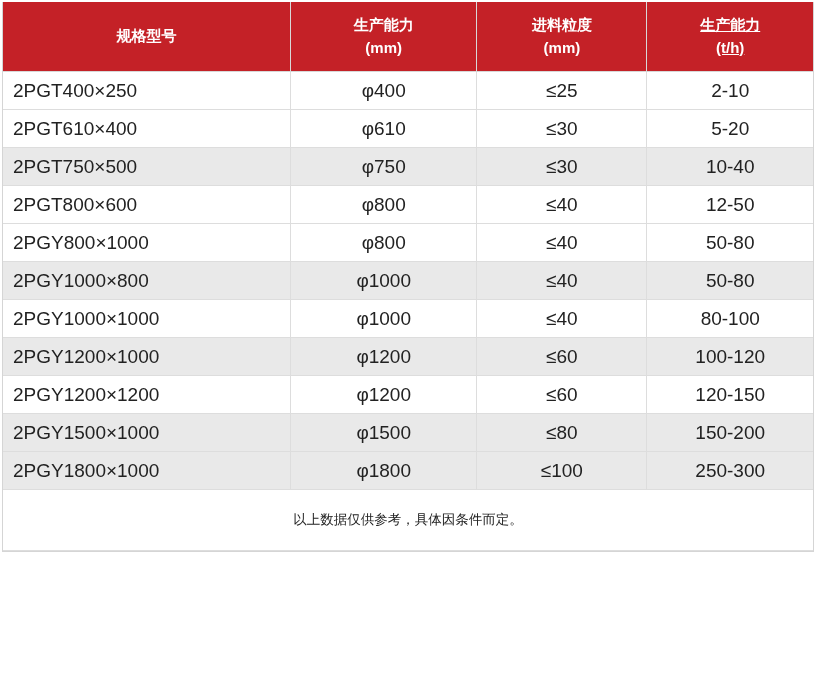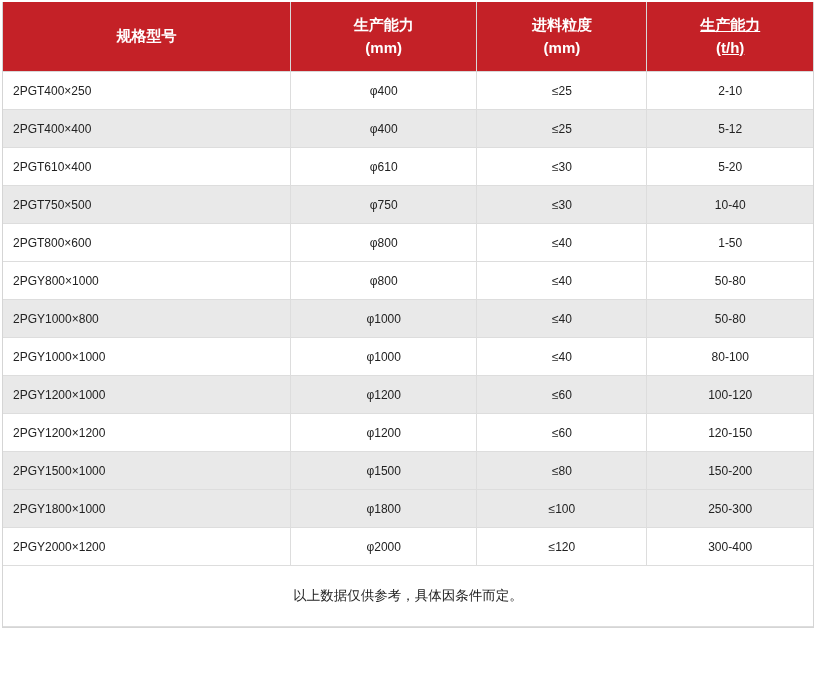--- a/index.html
+++ b/index.html
@@ -50,21 +50,21 @@
     font-weight: bold;
   }
 
   tbody td {
     text-align: center;
     vertical-align: middle;
     height: 38px;
     padding: 4px 6px;
     border-right: 1px solid #dddddd;
     border-bottom: 1px solid #dddddd;
-    font-size: 12px;
+    font-size: 19px;
     color: #222222;
     box-sizing: border-box;
     white-space: nowrap;
     overflow: hidden;
   }
   tbody td:last-child { border-right: none; }
   tbody td.model {
     text-align: left;
     padding-left: 10px;
   }
@@ -120,43 +120,37 @@
           </th>
         </tr>
       </thead>
       <tbody id="table-body">
           <tr class="odd">
             <td class="model">2PGT400×250</td>
             <td>φ400</td>
             <td>≤25</td>
             <td>2-10</td>
           </tr>
-          <tr class="even">
-            <td class="model">2PGT400×400</td>
-            <td>φ400</td>
-            <td>≤25</td>
-            <td>5-12</td>
-          </tr>
           <tr class="odd">
             <td class="model">2PGT610×400</td>
             <td>φ610</td>
             <td>≤30</td>
             <td>5-20</td>
           </tr>
           <tr class="even">
             <td class="model">2PGT750×500</td>
             <td>φ750</td>
             <td>≤30</td>
             <td>10-40</td>
           </tr>
           <tr class="odd">
             <td class="model">2PGT800×600</td>
             <td>φ800</td>
             <td>≤40</td>
-            <td>1-50</td>
+            <td>12-50</td>
           </tr>
           <tr class="odd">
             <td class="model">2PGY800×1000</td>
             <td>φ800</td>
             <td>≤40</td>
             <td>50-80</td>
           </tr>
           <tr class="even">
             <td class="model">2PGY1000×800</td>
             <td>φ1000</td>
@@ -185,26 +179,20 @@
             <td class="model">2PGY1500×1000</td>
             <td>φ1500</td>
             <td>≤80</td>
             <td>150-200</td>
           </tr>
           <tr class="even">
             <td class="model">2PGY1800×1000</td>
             <td>φ1800</td>
             <td>≤100</td>
             <td>250-300</td>
-          </tr>
-          <tr class="odd">
-            <td class="model">2PGY2000×1200</td>
-            <td>φ2000</td>
-            <td>≤120</td>
-            <td>300-400</td>
           </tr>
         </tbody>
       <tfoot>
         <tr>
           <td class="note" colspan="4">以上数据仅供参考，具体因条件而定。</td>
         </tr>
       </tfoot>
     </table>
   </div>
 </div>

